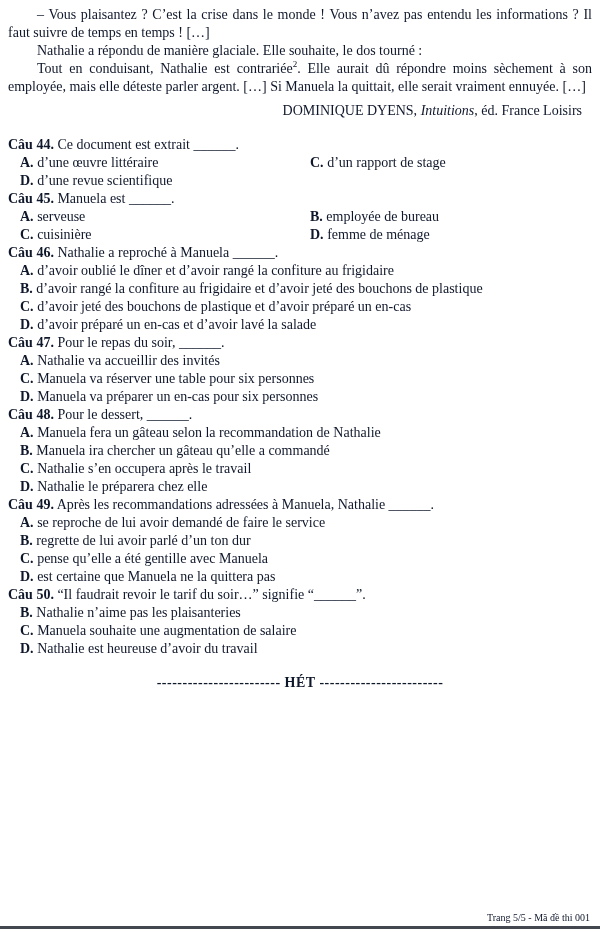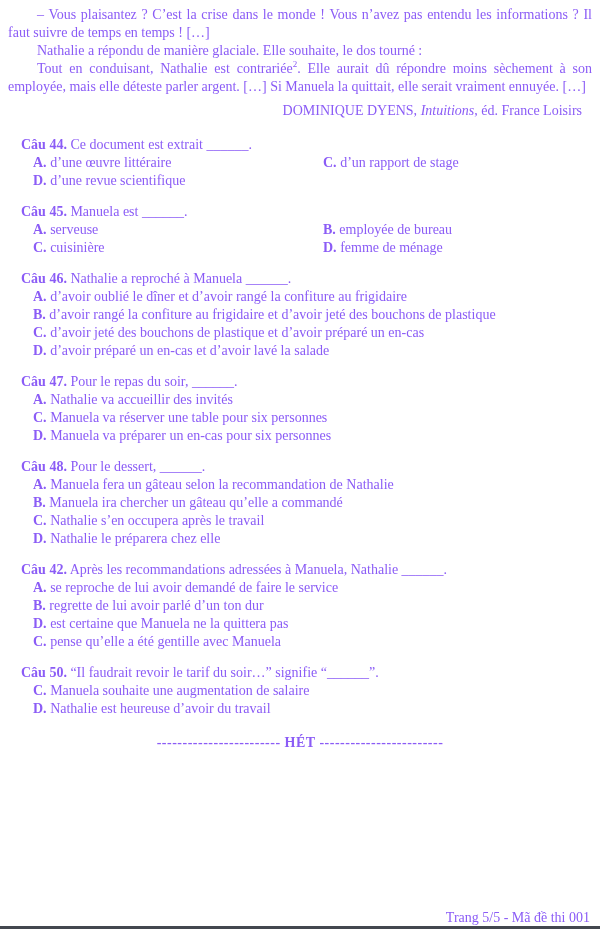--- a/index.html
+++ b/index.html
@@ -2,42 +2,42 @@
 <html><head>
 <meta charset="utf-8">
 <style>
   html,body { margin:0; padding:0; background:#ffffff; }
   .page {
     position:relative;
     width:600px; height:932px;
     background:#ffffff;
     font-family:"Liberation Serif", serif;
     font-size:14px; line-height:18px;
-    color:#8b5cf6;
+    color:#0f172a;
     overflow:hidden;
   }
   .content { padding:6px 8px 0 8px; }
   .para { margin:0; text-indent:29px; text-align:justify; }
   .attribution { margin:6px; text-align:right; padding-right:4px; }
   .attribution .book-title { font-style:italic; }
   .footnotes { margin-top:12px; font-size:11px; line-height:14px; }
   .footnote { margin:0; }
   .questions { margin-top:16px; }
-  .question { margin:13px; }
+  .question { margin:0; }
   .q-stem { margin:0; }
   .q-num { font-weight:bold; }
   .opts-2col { display:grid; grid-template-columns:290px 1fr; padding-left:12px; }
   .opts-1col { padding-left:12px; }
   .opt { margin:0; }
   .opt-letter { font-weight:bold; }
   sup.fn-ref { font-size:9px; line-height:0; vertical-align:super; }
   .end-marker { margin-top:16px; text-align:center; font-weight:bold; letter-spacing:0.5px; }
   .footer-text {
     position:absolute; right:10px; bottom:6px;
-    font-size:14px; line-height:16px; white-space:nowrap;
+    font-size:10px; line-height:16px; white-space:nowrap;
   }
   .bottom-rule {
     position:absolute; left:0; right:0; bottom:3px; height:3px;
     background:#43474f;
   }
 </style>
 </head>
 <body>
 
 <div class="page">
@@ -90,31 +90,32 @@
         <div class="question">
           <p class="q-stem"><span class="q-num">Câu 48.</span> Pour le dessert, ______.</p>
           <div class="opts-1col">
             <p class="opt"><span class="opt-letter">A.</span> Manuela fera un gâteau selon la recommandation de Nathalie</p>
             <p class="opt"><span class="opt-letter">B.</span> Manuela ira chercher un gâteau qu’elle a commandé</p>
             <p class="opt"><span class="opt-letter">C.</span> Nathalie s’en occupera après le travail</p>
             <p class="opt"><span class="opt-letter">D.</span> Nathalie le préparera chez elle</p>
           </div>
         </div>
         <div class="question">
-          <p class="q-stem"><span class="q-num">Câu 42.</span> Après les recommandations adressées à Manuela, Nathalie ______.</p>
+          <p class="q-stem"><span class="q-num">Câu 49.</span> Après les recommandations adressées à Manuela, Nathalie ______.</p>
           <div class="opts-1col">
             <p class="opt"><span class="opt-letter">A.</span> se reproche de lui avoir demandé de faire le service</p>
             <p class="opt"><span class="opt-letter">B.</span> regrette de lui avoir parlé d’un ton dur</p>
+            <p class="opt"><span class="opt-letter">C.</span> pense qu’elle a été gentille avec Manuela</p>
             <p class="opt"><span class="opt-letter">D.</span> est certaine que Manuela ne la quittera pas</p>
-            <p class="opt"><span class="opt-letter">C.</span> pense qu’elle a été gentille avec Manuela</p>
           </div>
         </div>
         <div class="question">
           <p class="q-stem"><span class="q-num">Câu 50.</span> “Il faudrait revoir le tarif du soir…” signifie “______”.</p>
           <div class="opts-1col">
+            <p class="opt"><span class="opt-letter">B.</span> Nathalie n’aime pas les plaisanteries</p>
             <p class="opt"><span class="opt-letter">C.</span> Manuela souhaite une augmentation de salaire</p>
             <p class="opt"><span class="opt-letter">D.</span> Nathalie est heureuse d’avoir du travail</p>
           </div>
         </div>
       </div>
 
     <p class="end-marker"><span>------------------------</span> <span>HÉT</span> <span>------------------------</span></p>
 
   </div>
 

